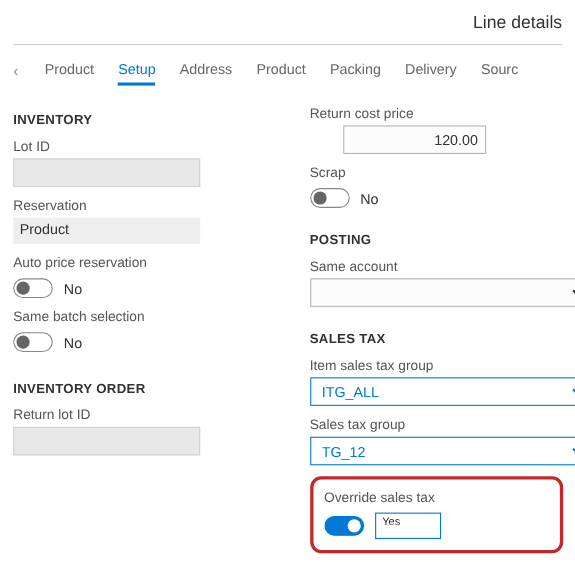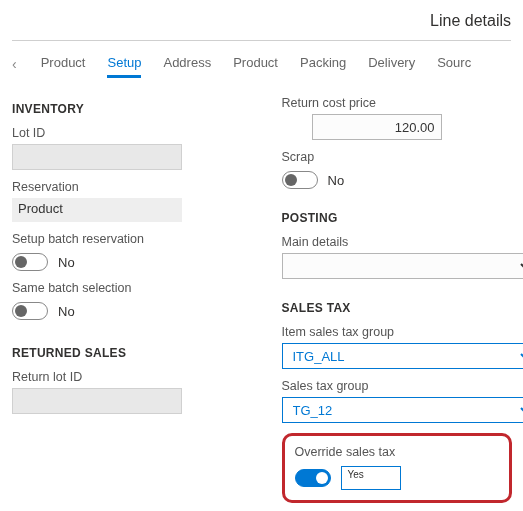--- a/index.html
+++ b/index.html
@@ -176,55 +176,55 @@
 
   <div class="col">
     <div class="section-head">INVENTORY</div>
 
     <div class="field-label">Lot ID</div>
     <input class="text-input grey" value="" style="">
 
     <div class="field-label">Reservation</div>
     <div class="readonly-block">Product</div>
 
-    <div class="field-label">Setup batch reservation</div>
+    <div class="field-label">Auto price reservation</div>
     <div class="toggle-row">
       <div class="toggle off">
           <div class="knob"></div>
         </div>
       <span class="toggle-label">No</span>
     </div>
 
     <div class="field-label">Same batch selection</div>
     <div class="toggle-row">
       <div class="toggle off">
           <div class="knob"></div>
         </div>
       <span class="toggle-label">No</span>
     </div>
 
-    <div class="section-head" style="margin-top:26px">RETURNED SALES</div>
+    <div class="section-head" style="margin-top:26px">INVENTORY ORDER</div>
     <div class="field-label">Return lot ID</div>
     <input class="text-input grey" value="" style="">
   </div>
 
   <div class="col">
     <div class="field-label" style="margin-top:0">Return cost price</div>
     <input class="text-input right" style="width: 130px; margin-left: 30px;" value="120.00">
 
     <div class="field-label">Scrap</div>
     <div class="toggle-row">
       <div class="toggle off">
           <div class="knob"></div>
         </div>
       <span class="toggle-label">No</span>
     </div>
 
     <div class="section-head" style="margin-top:22px">POSTING</div>
-    <div class="field-label">Main details</div>
+    <div class="field-label">Same account</div>
     <select class="select">
       <option></option>
     </select>
 
     <div class="section-head" style="margin-top:22px">SALES TAX</div>
 
     <div class="field-label">Item sales tax group</div>
     <select class="select blue">
       <option>ITG_ALL</option>
     </select>

